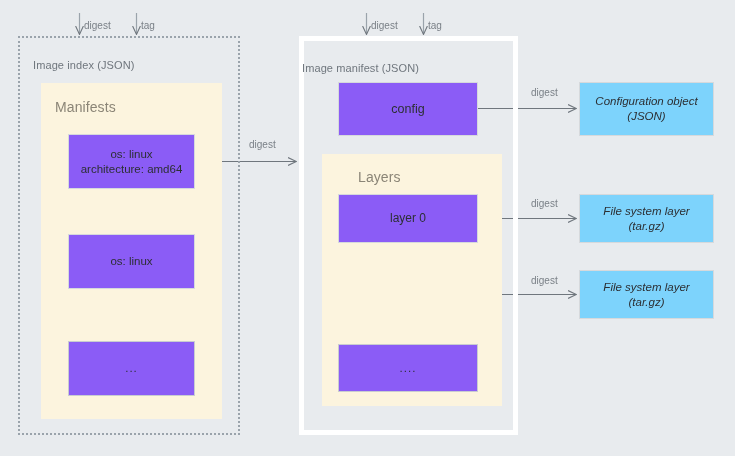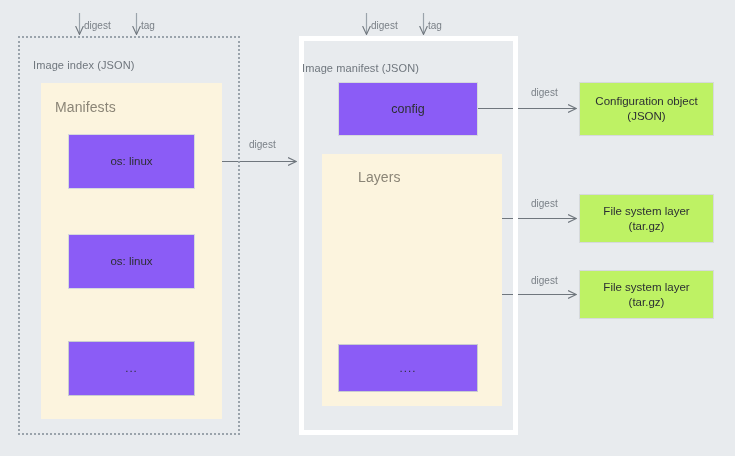--- a/index.html
+++ b/index.html
@@ -70,29 +70,30 @@
     border: 1px solid #c9ccd0;
   }
   .ellipsis {
     font-size: 11.5px;
     color: #2c2f33;
     letter-spacing: 1px;
   }
 
   
   .out-box {
-    background: #bef264;
+    background: #7dd3fc;
     border: 1px solid #d6d9dc;
     display: flex;
     align-items: center;
     justify-content: center;
     text-align: center;
     font-size: 11.5px;
     color: #2c2f33;
     line-height: 15px;
+    font-style: italic;
   }
 
   
   .edge-label {
     font-size: 10px;
     color: #7a8087;
     white-space: nowrap;
   }
 
   svg.edges {
@@ -141,20 +142,21 @@
 
   <div class="abs index-panel"></div>
 
   <div class="abs panel-title" style="left:33px; top:59px;">Image index (JSON)</div>
 
   <div class="abs group-box" style="left:41px; top:83px; width:181px; height:336px;"></div>
   <div class="abs group-title" style="left:55px; top:99px;">Manifests</div>
 
   <div class="abs item-box" style="left:68px; top:134px; width:127px; height:55px; flex-direction:column;">
     <span>os: linux</span>
+    <span>architecture: amd64</span>
   </div>
 
   <div class="abs item-box" style="left:68px; top:234px; width:127px; height:55px; flex-direction:column;">
     <span>os: linux</span>
   </div>
 
   <div class="abs item-box plain" style="left:68px; top:341px; width:127px; height:55px;">
     <span class="ellipsis">...</span>
   </div>
 
@@ -162,20 +164,23 @@
 
   <div class="abs panel-title" style="left:302px; top:62px;">Image manifest (JSON)</div>
 
   <div class="abs item-box" style="left:338px; top:82px; width:140px; height:54px;">
     <span style="font-size:12.5px;">config</span>
   </div>
 
   <div class="abs group-box" style="left:322px; top:154px; width:180px; height:252px;"></div>
   <div class="abs group-title" style="left:330px; top:169px;margin-left:28px;">Layers</div>
 
+  <div class="abs item-box" style="left:338px; top:194px; width:140px; height:49px;">
+    <span style="font-size:12px;">layer 0</span>
+  </div>
 
 
   <div class="abs item-box plain" style="left:338px; top:344px; width:140px; height:48px;">
     <span class="ellipsis">....</span>
   </div>
 
   <div class="abs out-box" style="left:579px; top:82px; width:135px; height:54px; flex-direction:column;">
     <span>Configuration object</span>
     <span>(JSON)</span>
   </div>

